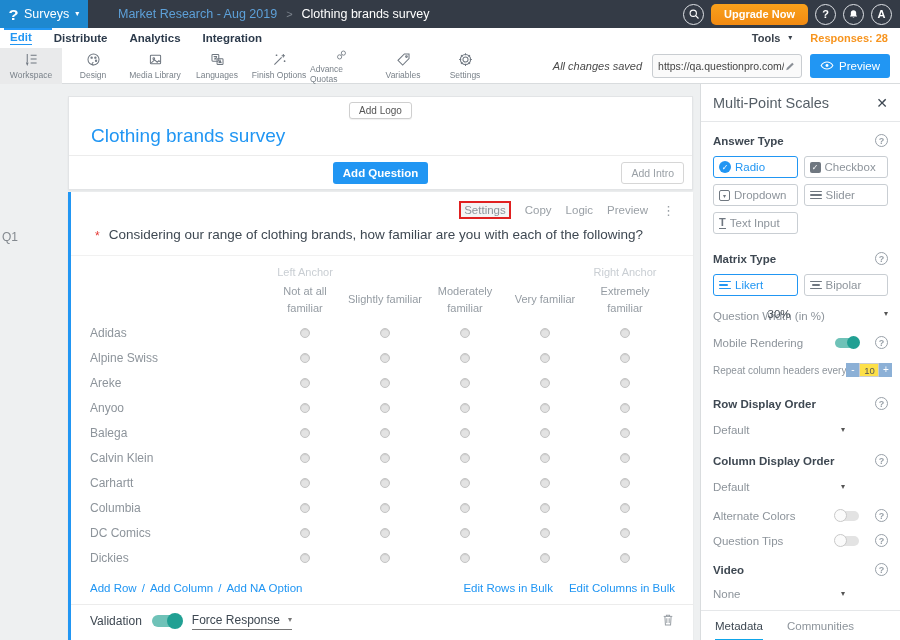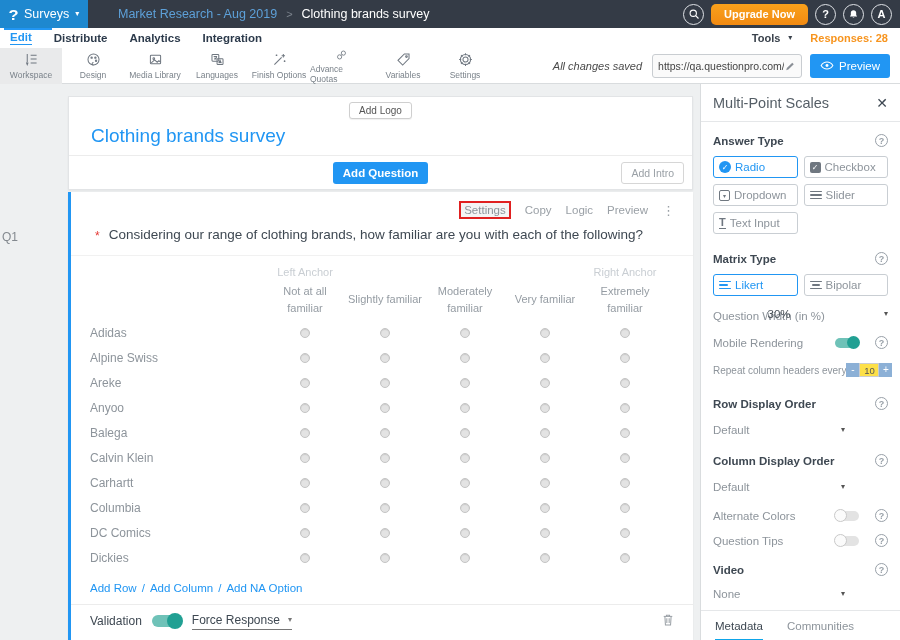--- a/index.html
+++ b/index.html
@@ -477,20 +477,24 @@
         </div>
 
       <div class="links-row">
         <span class="links-left">
           <a class="blue-link">Add Row</a>
           <span class="blue-link">/</span>
           <a class="blue-link">Add Column</a>
           <span class="blue-link">/</span>
           <a class="blue-link">Add NA Option</a>
         </span>
+        <span class="links-right">
+          <a class="blue-link">Edit Rows in Bulk</a>
+          <a class="blue-link">Edit Columns in Bulk</a>
+        </span>
       </div>
       <div class="q-divider"></div>
       <div class="validation-row">
         <span class="validation-label">Validation</span>
         <span class="toggle lg on">
             <span class="knob"></span>
           </span>
         <span class="force-response">
           <span>Force Response</span>
           <span class="caret-sm">▾</span>

